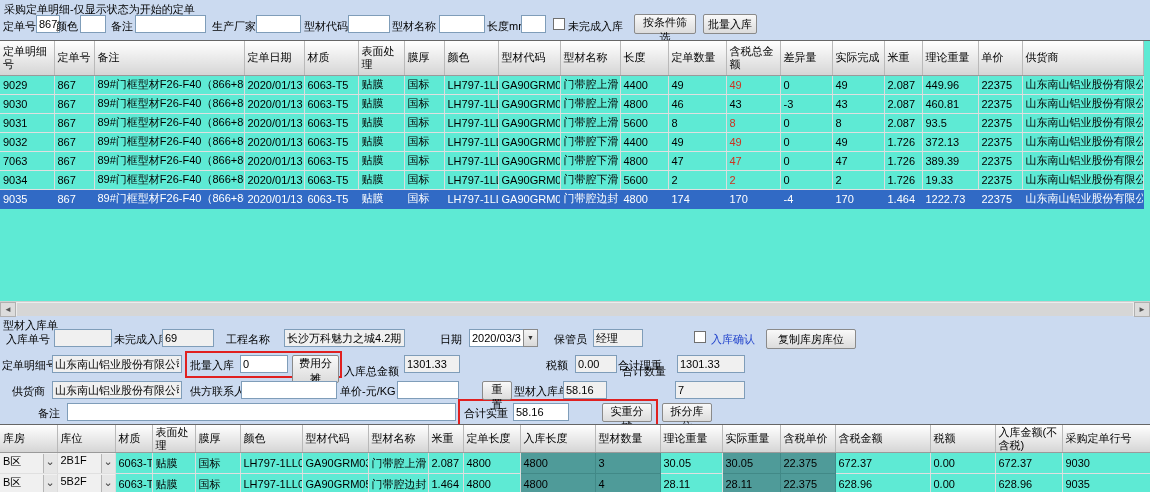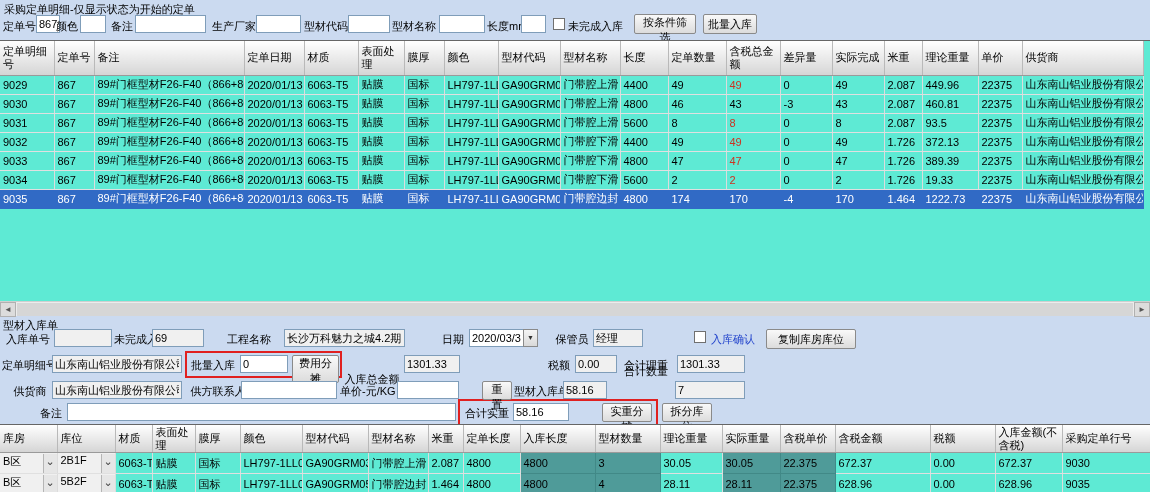--- a/index.html
+++ b/index.html
@@ -39,21 +39,21 @@
   .combo-arrow { float:right; width:14px; height:19px; text-align:center; line-height:15px;
                  background:#e6e6e6; border-left:1px solid #b5b5b5; color:#444; }
   
   .hscrollbar { position:absolute; left:0; bottom:0; width:100%; height:15px; background:#ececec;
                 border-top:1px solid #cfcfcf; }
   .scroll-btn { position:absolute; top:0; width:16px; height:15px; background:#dcdcdc;
                 border:1px solid #b0b0b0; font-size:8px; text-align:center; line-height:13px; color:#555; }
   .scroll-btn.left { left:0; } .scroll-btn.right { right:0; }
   .scroll-track { position:absolute; left:17px; right:17px; top:1px; height:13px; background:#d6d6d6; }
   
-  .b-lbl { position:absolute; text-align:center; white-space:nowrap; }
+  .b-lbl { position:absolute; text-align:left; white-space:nowrap; }
   .b-inp { position:absolute; height:18px; border:1px solid #7f9db9; background:#fff;
            font-family:inherit; font-size:11px; padding:0 2px; }
   .b-inp.gray { background:#f0f0f0; }
   .blue-lbl { color:#2244cc; }
   .red-box { position:absolute; border:2px solid #e02020; background:transparent; pointer-events:none; }
   .drop-btn { position:absolute; width:15px; height:18px; background:linear-gradient(#f5f5f5,#d9d9d9);
               border:1px solid #8a8a8a; font-size:7px; text-align:center; line-height:16px; color:#333; }
 </style>
 </head>
 <body>
@@ -204,21 +204,21 @@
           <td>49</td>
           <td class="red">49</td>
           <td>0</td>
           <td>49</td>
           <td>1.726</td>
           <td>372.13</td>
           <td>22375</td>
           <td>山东南山铝业股份有限公司</td>
         </tr>
         <tr>
-          <td>9033</td>
+          <td>7063</td>
           <td>867</td>
           <td>89#门框型材F26-F40（866+867）</td>
           <td>2020/01/13</td>
           <td>6063-T5</td>
           <td>贴膜</td>
           <td>国标</td>
           <td>LH797-1LL0</td>
           <td>GA90GRM04</td>
           <td>门带腔下滑</td>
           <td>4800</td>
@@ -283,38 +283,38 @@
 </div>
 
 <div class="abs" style="top:318px;left:3px">型材入库单</div>
 
 <div class="red-box" style="left:185px;top:351px;width:157px;height:27px"></div>
 <div class="red-box" style="left:458px;top:399px;width:200px;height:27px"></div>
 
 <span class="b-lbl" style="left:6px;top:332px;width:44px">入库单号</span>
 <input class="b-inp gray" style="left: 54px; top: 329px; width: 58px;" value="">
 <span class="b-lbl" style="left:114px;top:332px;width:44px">未完成入库</span>
-<input class="b-inp gray" style="left: 152px; top: 329px; width: 52px;" value="69">
+<input class="b-inp gray" style="left: 162px; top: 329px; width: 52px;" value="69">
 <span class="b-lbl" style="left:226px;top:332px;width:46px">工程名称</span>
 <input class="b-inp gray" style="left: 284px; top: 329px; width: 121px;" value="长沙万科魅力之城4.2期">
 <span class="b-lbl" style="left:440px;top:332px;width:26px">日期</span>
 <input class="b-inp" style="left: 469px; top: 329px; width: 55px;" value="2020/03/31">
 <span class="drop-btn" style="left:523px;top:329px"><span>▼</span></span>
 <span class="b-lbl" style="left:554px;top:332px;width:36px">保管员</span>
 <input class="b-inp gray" style="left: 593px; top: 329px; width: 50px;" value="经理">
 <span class="checkbox" style="left:694px;top:331px"></span>
 <span class="b-lbl blue-lbl" style="left:711px;top:332px;width:50px;text-align:left">入库确认</span>
 <button class="btn" style="left:766px;top:329px;width:90px">复制库房库位</button>
 
 <span class="b-lbl" style="left:2px;top:358px;width:46px">定单明细号</span>
 <input class="b-inp gray" style="left: 52px; top: 355px; width: 130px;" value="山东南山铝业股份有限公司">
 <span class="b-lbl" style="left:190px;top:358px;width:46px">批量入库</span>
 <input class="b-inp" style="left: 240px; top: 355px; width: 48px;" value="0">
 <button class="btn" style="left:292px;top:355px;width:47px;height:28px">费用分摊</button>
-<span class="b-lbl" style="left:344px;top:372px;width:56px">入库总金额</span>
+<span class="b-lbl" style="left:344px;top:364px;width:56px">入库总金额</span>
 <input class="b-inp gray" style="left: 404px; top: 355px; width: 56px;" value="1301.33">
 <span class="b-lbl" style="left:546px;top:358px;width:26px">税额</span>
 <input class="b-inp gray" style="left: 575px; top: 355px; width: 42px;" value="0.00">
 <span class="b-lbl" style="left:618px;top:358px;width:56px">合计理重</span>
 <input class="b-inp gray" style="left: 677px; top: 355px; width: 68px;" value="1301.33">
 
 <span class="b-lbl" style="left:12px;top:384px;width:36px">供货商</span>
 <input class="b-inp gray" style="left: 52px; top: 381px; width: 130px;" value="山东南山铝业股份有限公司">
 <span class="b-lbl" style="left:190px;top:384px;width:56px">供方联系人</span>
 <input class="b-inp" style="left: 241px; top: 381px; width: 96px;" value="">

